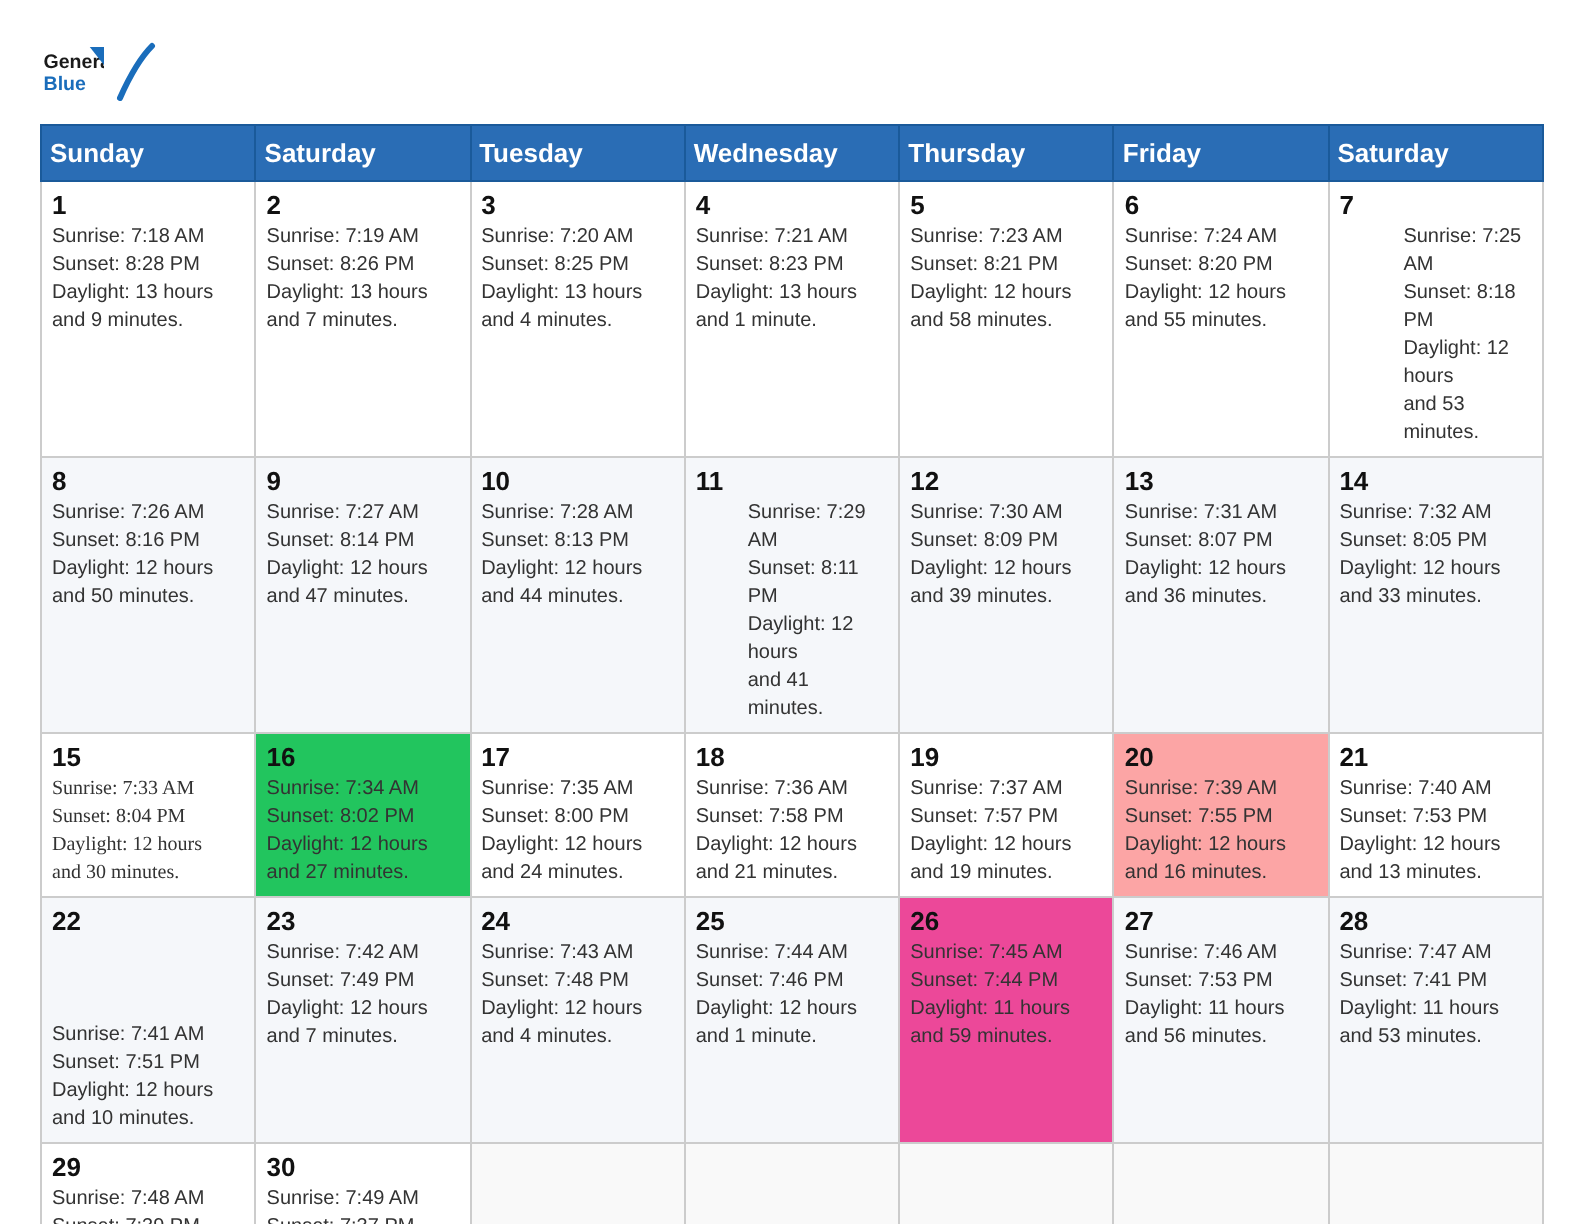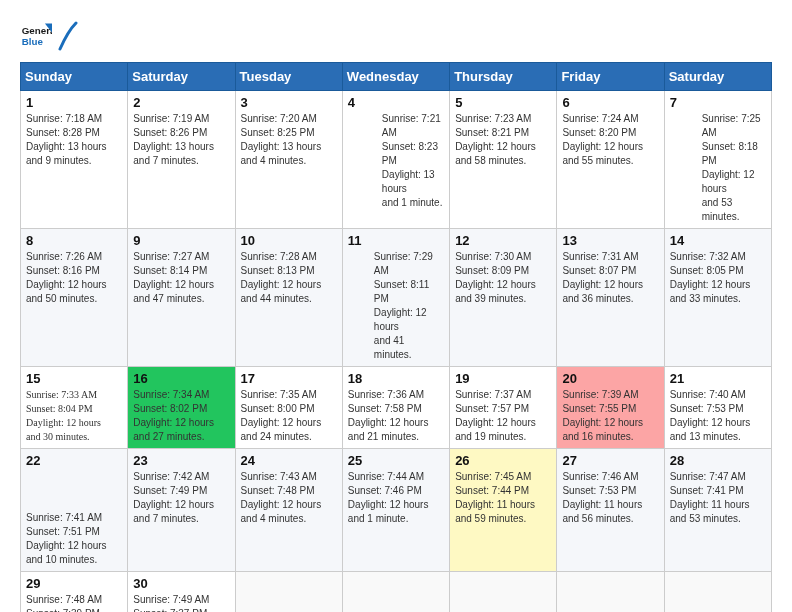--- a/index.html
+++ b/index.html
@@ -131,21 +131,21 @@
         </td>
         <td style="background: rgb(255, 255, 255);">
           <span class="day-num">3</span>
           <div class="day-info" style="white-space: pre-line;">Sunrise: 7:20 AM
 Sunset: 8:25 PM
 Daylight: 13 hours
 and 4 minutes.</div>
         </td>
         <td style="background: rgb(255, 255, 255);">
           <span class="day-num">4</span>
-          <div class="day-info" style="white-space: pre-line; margin-left: 34px;">Sunrise: 7:21 AM
+          <div class="day-info" style="white-space: pre-line;">Sunrise: 7:21 AM
 Sunset: 8:23 PM
 Daylight: 13 hours
 and 1 minute.</div>
         </td>
         <td style="background: rgb(255, 255, 255);">
           <span class="day-num">5</span>
           <div class="day-info" style="white-space: pre-line;">Sunrise: 7:23 AM
 Sunset: 8:21 PM
 Daylight: 12 hours
 and 58 minutes.</div>
@@ -289,21 +289,21 @@
 Daylight: 12 hours
 and 4 minutes.</div>
         </td>
         <td style="background: rgb(245, 247, 250);">
           <span class="day-num">25</span>
           <div class="day-info" style="white-space: pre-line;">Sunrise: 7:44 AM
 Sunset: 7:46 PM
 Daylight: 12 hours
 and 1 minute.</div>
         </td>
-        <td style="background: #fef9c3;">
+        <td style="background: #ec4899;">
           <span class="day-num">26</span>
           <div class="day-info" style="white-space: pre-line;">Sunrise: 7:45 AM
 Sunset: 7:44 PM
 Daylight: 11 hours
 and 59 minutes.</div>
         </td>
         <td style="background: rgb(245, 247, 250);">
           <span class="day-num">27</span>
           <div class="day-info" style="white-space: pre-line;">Sunrise: 7:46 AM
 Sunset: 7:53 PM

